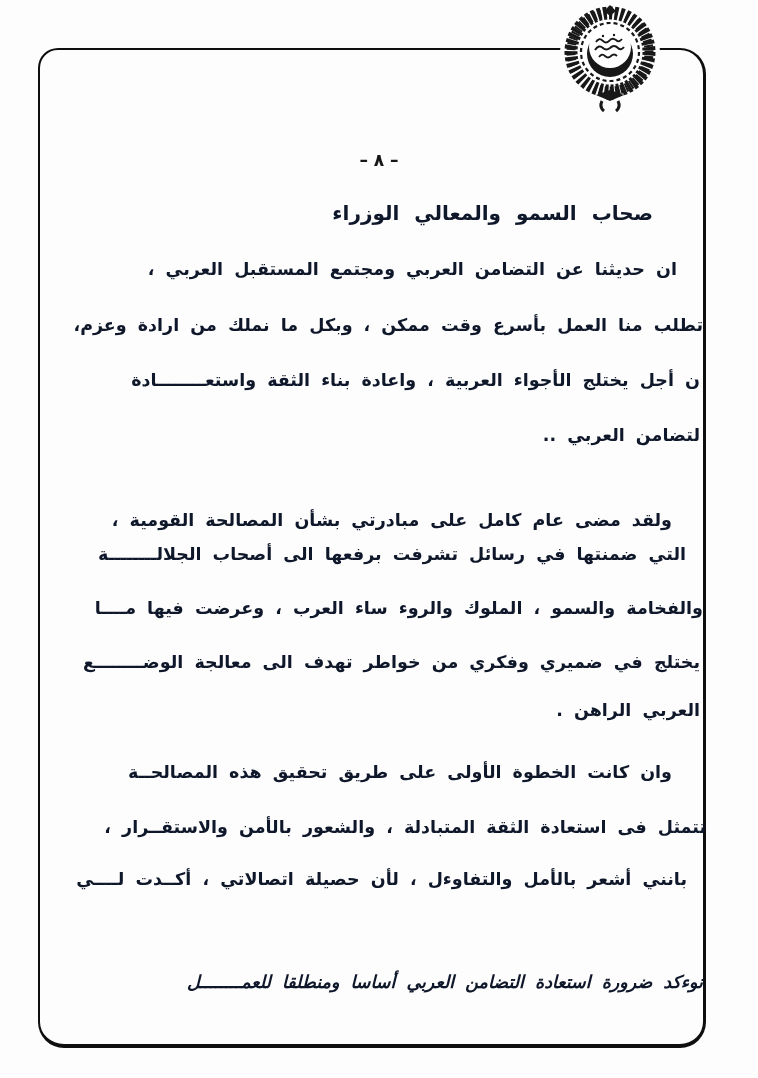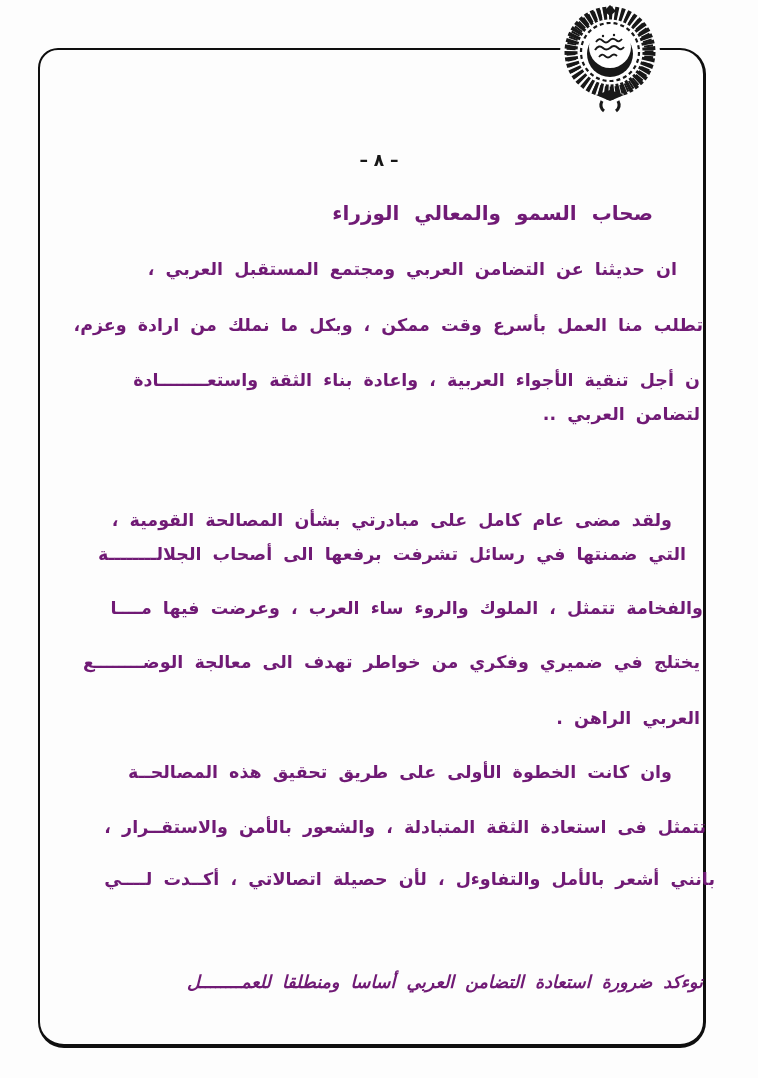--- a/index.html
+++ b/index.html
@@ -48,21 +48,21 @@
     position: absolute;
     inset: 0;
     direction: rtl;
     z-index: 3;
   }
   .line {
     position: absolute;
     white-space: nowrap;
     font-weight: bold;
     font-size: 17.5px;
-    color: #701a75;
+    color: #0f172a;
     word-spacing: 5px;
     letter-spacing: 0.2px;
   }
   .line.heading {
     font-size: 20px;
     word-spacing: 8px;
   }
 </style>
 </head>
 <body>
@@ -101,28 +101,28 @@
     <path d="M60 99 q3 6 -2 10" fill="none" stroke="#181818" stroke-width="3"></path>
   </svg>
 
   <div class="page-number">–  ٨  –</div>
 
   <div class="text-layer">
     <div class="line heading" style="top:201px; right:105px;">صحاب السمو والمعالي الوزراء</div>
 
     <div class="line" style="top:315px; right:55px;">تطلب منا العمل بأسرع وقت ممكن ، وبكل ما  نملك من ارادة وعزم،</div>
     <div class="line" style="top:259px; right:81px;">ان حديثنا  عن التضامن العربي ومجتمع المستقبل العربي ،</div>
-    <div class="line" style="top:370px; right:58px;">ن أجل تنقية الأجواء العربية ، واعادة بناء الثقة واستعــــــــادة</div>
-    <div class="line" style="top:404px; right:58px;margin-left:8px;">لتضامن العربي ..</div>
+    <div class="line" style="top:370px; right:58px;">ن أجل يختلج الأجواء العربية ، واعادة بناء الثقة واستعــــــــادة</div>
+    <div class="line" style="top:425px; right:58px;margin-left:8px;">لتضامن العربي ..</div>
 
     <div class="line" style="top:510px; right:86px;">ولقد مضى عام كامل على مبادرتي بشأن المصالحة القومية ،</div>
     <div class="line" style="top:544px; right:72px;">التي ضمنتها في رسائل تشرفت برفعها الى أصحاب الجلالــــــــة</div>
-    <div class="line" style="top:598px; right:55px;">والفخامة تتمثل ، الملوك والروء ساء العرب ، وعرضت فيها مــــا</div>
+    <div class="line" style="top:598px; right:55px;">والفخامة والسمو ، الملوك والروء ساء العرب ، وعرضت فيها مــــا</div>
     <div class="line" style="top:652px; right:58px;">يختلج في ضميري وفكري من خواطر تهدف الى معالجة الوضــــــــع</div>
-    <div class="line" style="top:700px; right:58px;margin-top:8px;">العربي الراهن .</div>
+    <div class="line" style="top:700px; right:58px;">العربي الراهن .</div>
 
     <div class="line" style="top:762px; right:86px;">وان كانت الخطوة الأولى على طريق تحقيق هذه المصالحــة</div>
     <div class="line" style="top:817px; right:52px;">تتمثل فى استعادة الثقة المتبادلة ، والشعور بالأمن والاستقــرار ،</div>
-    <div class="line" style="top:869px; right:43px;">بانني أشعر بالأمل والتفاوءل ، لأن حصيلة اتصالاتي ، أكــدت لــــي</div>
+    <div class="line" style="top:869px; right:71px;">بانني أشعر بالأمل والتفاوءل ، لأن حصيلة اتصالاتي ، أكــدت لــــي</div>
     <div class="line" style="top:972px; right:55px;font-style:italic;">نوءكد ضرورة استعادة التضامن العربي أساسا ومنطلقا للعمــــــــل</div>
   </div>
 
 </div>
 
 </body></html>

